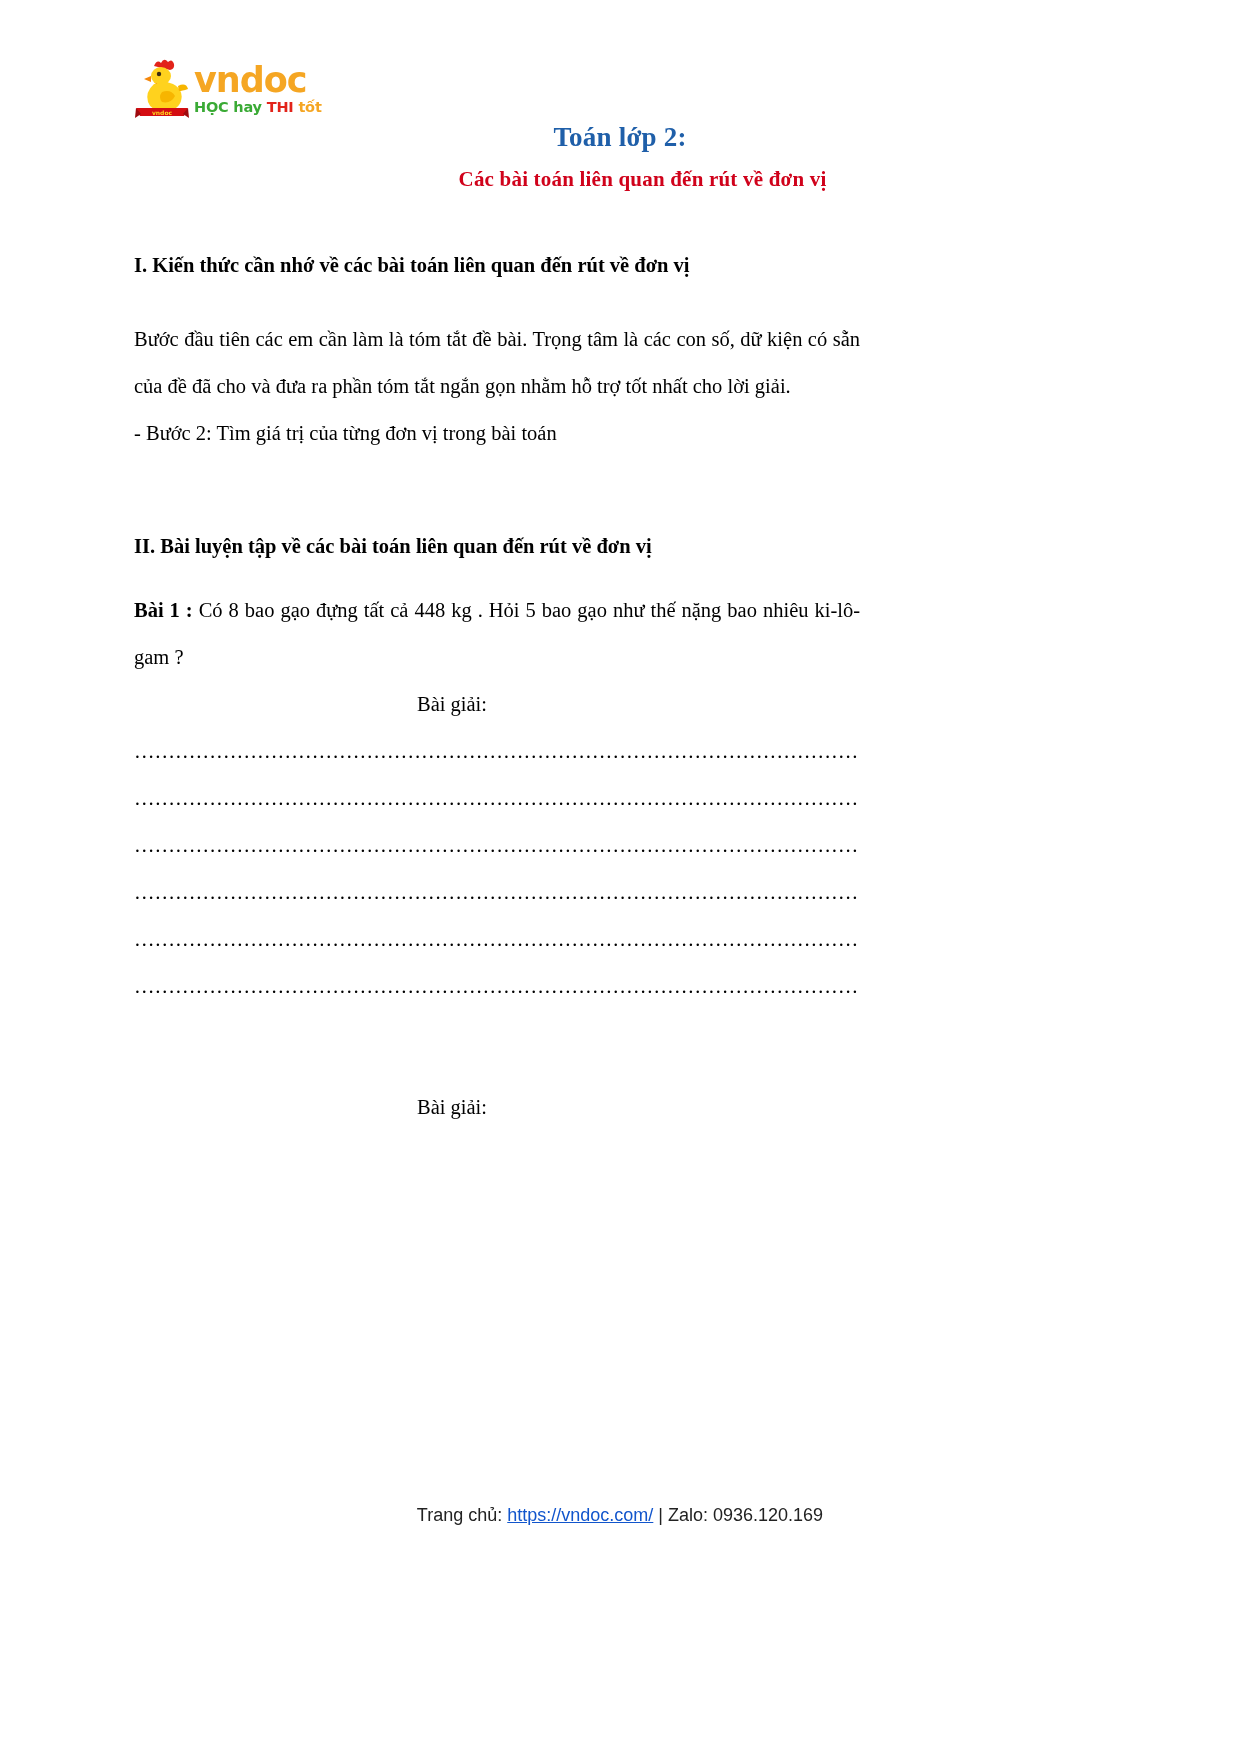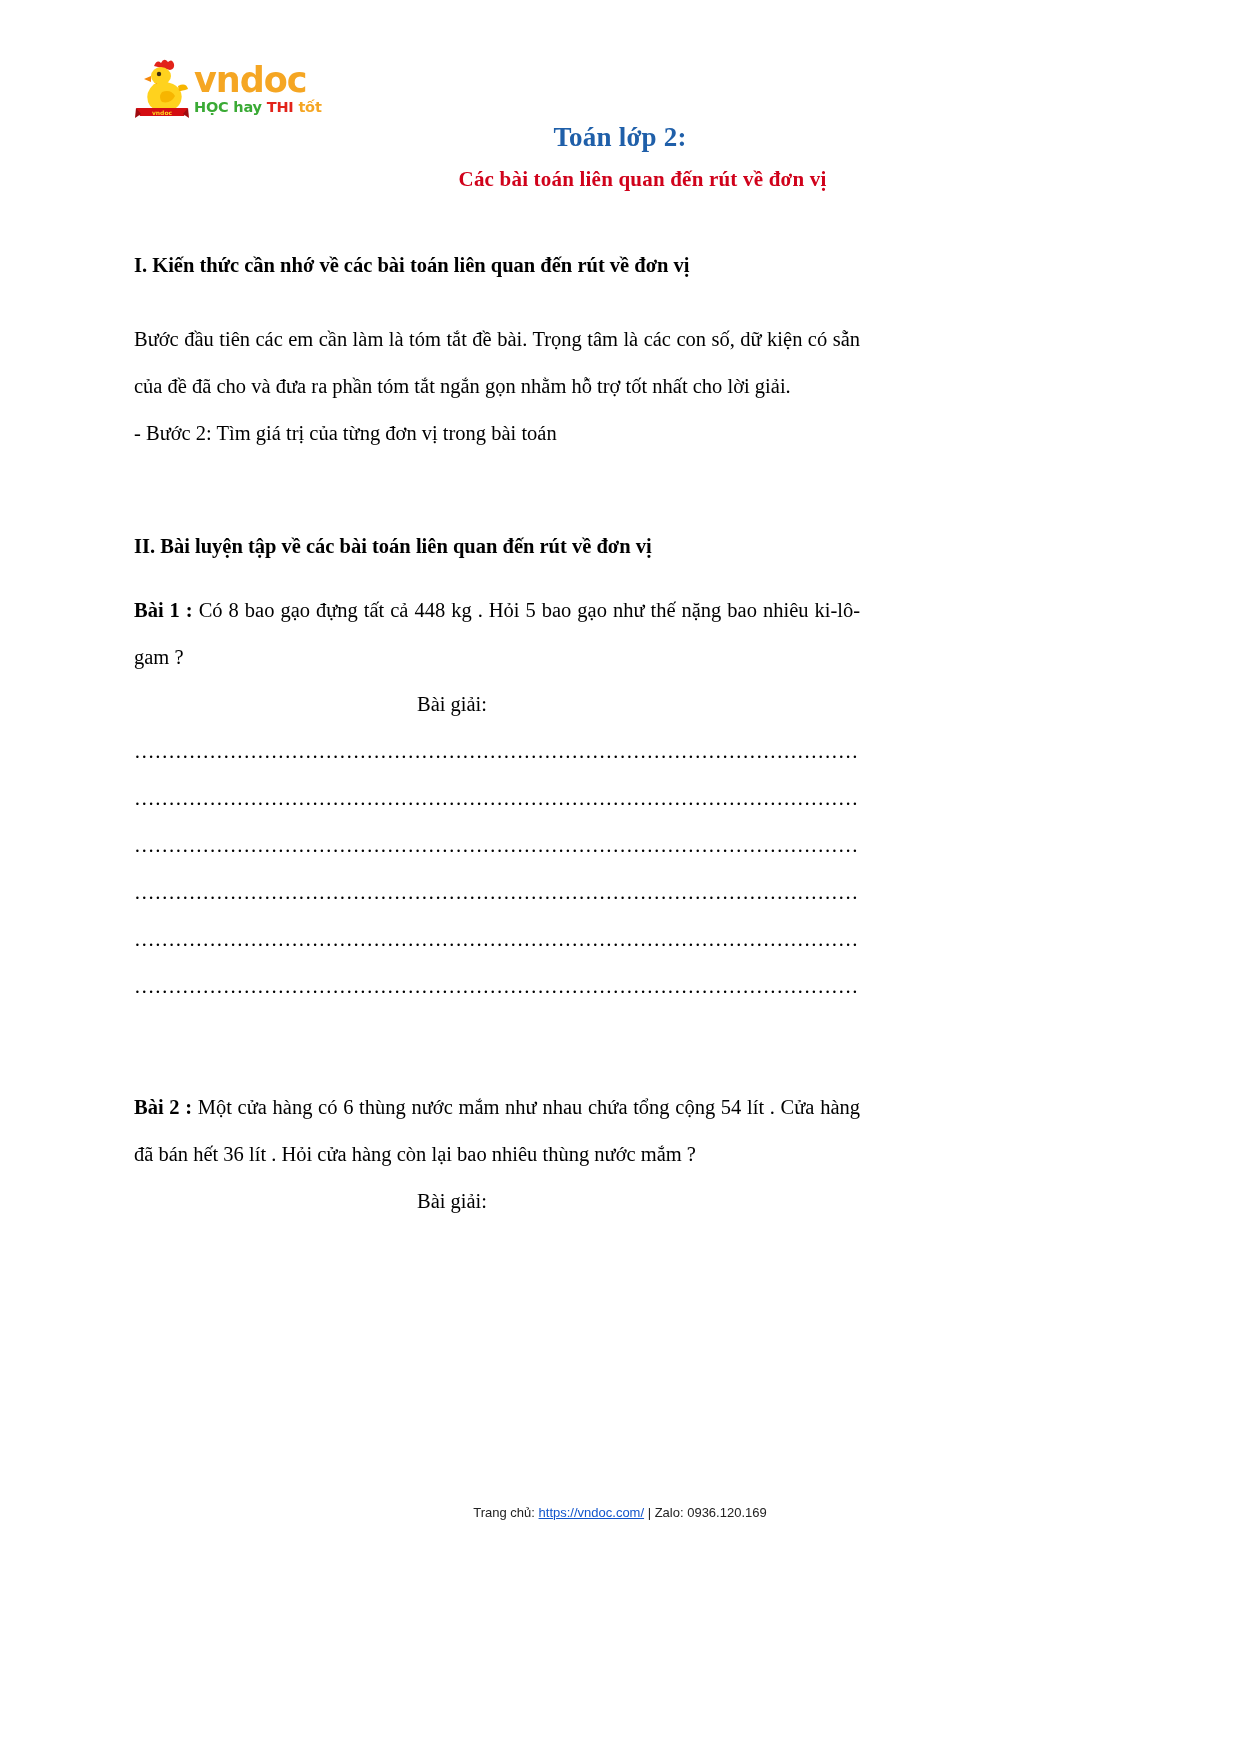--- a/index.html
+++ b/index.html
@@ -146,21 +146,21 @@
   }
 
   
   .footer {
     position: absolute;
     left: 0;
     right: 0;
     top: 1505px;
     text-align: center;
     font-family: "Liberation Sans", sans-serif;
-    font-size: 13px;
+    font-size: 18px;
     color: #222222;
   }
   .footer a {
     color: #1155CC;
     text-decoration: underline;
   }
 </style>
 </head>
 <body>
 
@@ -226,24 +226,20 @@
       <p class="dotline">……………………………………………………………………………………………………</p>
       <p class="dotline">……………………………………………………………………………………………………</p>
       <p class="dotline">……………………………………………………………………………………………………</p>
       <p class="dotline">……………………………………………………………………………………………………</p>
       <p class="dotline">……………………………………………………………………………………………………</p>
       <p class="dotline">……………………………………………………………………………………………………</p>
     </div>
 
     <div class="gap-lg"></div>
 
-    <p class="exercise">
-      <b>Bài 2 :</b>
-      <span>Một cửa hàng có 6 thùng nước mắm như nhau chứa tổng cộng 54 lít . Cửa hàng đã bán hết 36 lít . Hỏi cửa hàng còn lại bao nhiêu thùng nước mắm ?</span>
-    </p>
 
     <p class="solution-label">Bài giải:</p>
 
   </div>
 
   <div class="footer">
     <span>Trang chủ: </span><a href="#">https://vndoc.com/</a><span> | Zalo: 0936.120.169</span>
   </div>
 
 </div>

